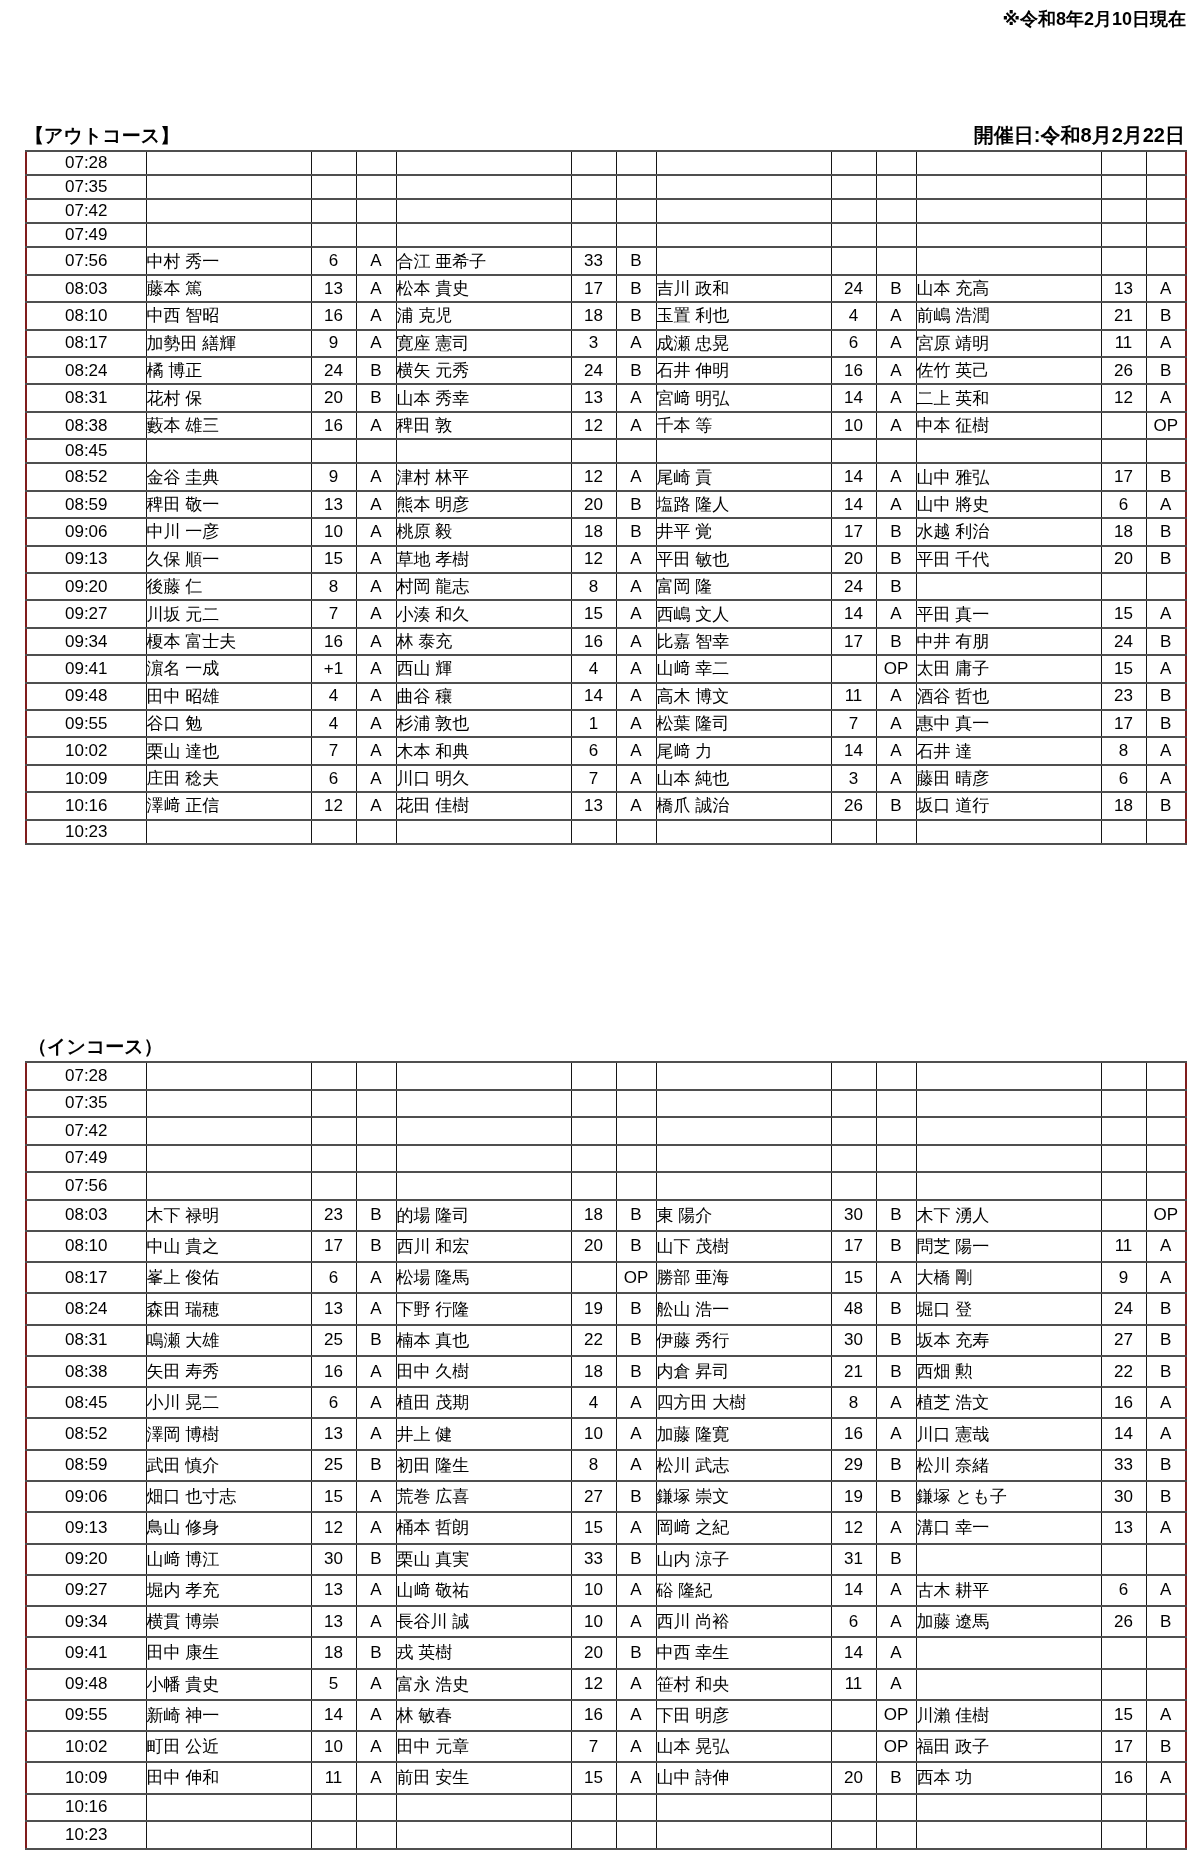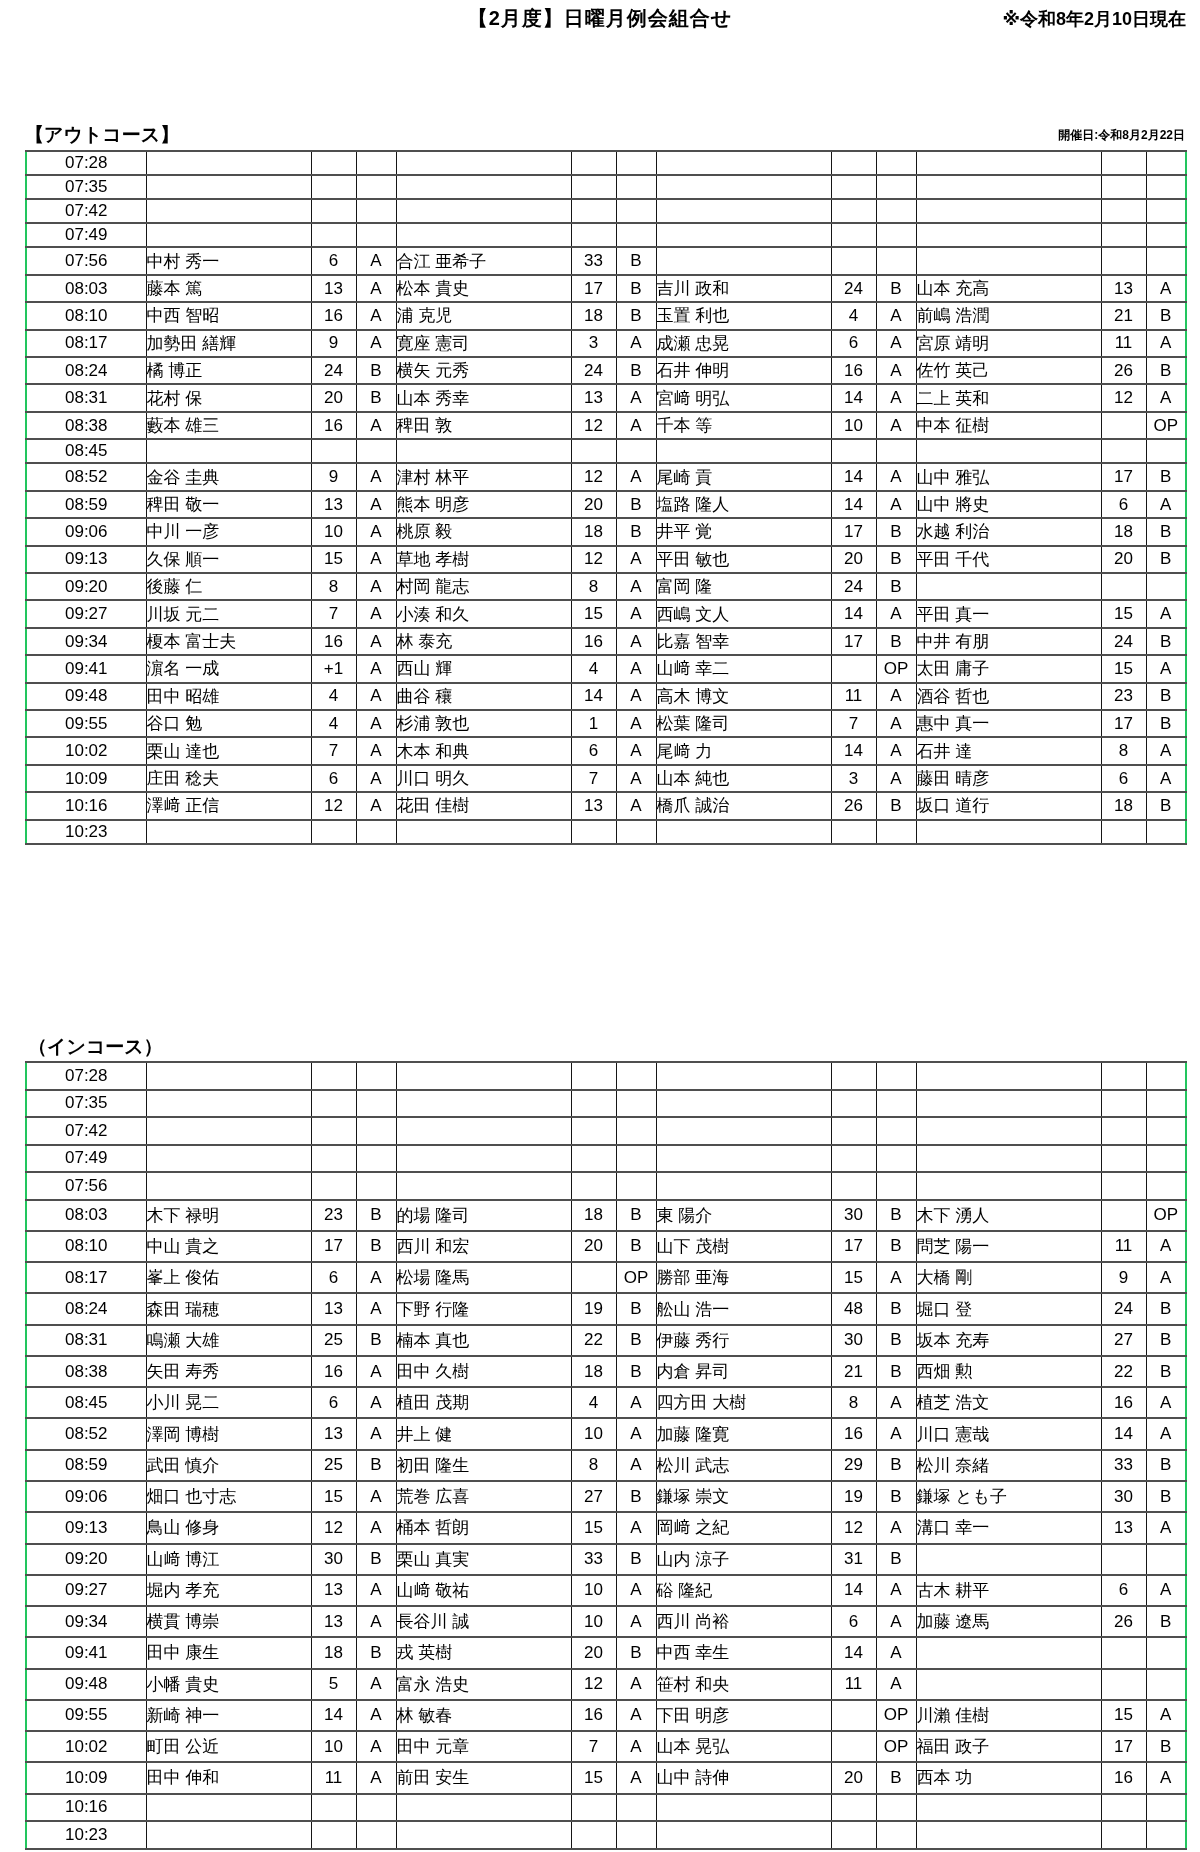--- a/index.html
+++ b/index.html
@@ -6,42 +6,41 @@
   body{width:1200px;height:1852px;font-family:"Liberation Sans","DejaVu Sans",sans-serif;color:#000;}
   .page{position:relative;width:1200px;height:1852px;background:#fff;overflow:hidden;}
 
   .title{position:absolute;top:5px;left:0;width:100%;text-align:center;font-size:20px;font-weight:bold;letter-spacing:1px;}
   .as-of{position:absolute;top:7px;right:14px;font-size:18px;font-weight:bold;}
   .note1{position:absolute;top:34px;left:0;width:100%;text-align:center;font-size:19px;font-weight:bold;}
   .note2{position:absolute;top:63px;left:0;width:100%;text-align:center;font-size:19px;font-weight:bold;}
 
   .out-header{position:absolute;top:122px;left:25px;width:1160px;display:flex;justify-content:space-between;align-items:center;}
   .section-label{font-size:19px;font-weight:bold;}
-  .event-date{font-size:12px;font-weight:bold;}
+  .event-date{font-size:20px;font-weight:bold;}
   .in-label{position:absolute;top:1034px;left:28px;font-size:19px;font-weight:bold;}
 
   table.sheet{border-collapse:collapse;table-layout:fixed;width:1160px;background:#fff;}
-  table.sheet{border:2px solid #22c55e;}
+  table.sheet{border:2px solid #7f1d1d;}
   table.sheet td{border-left:1px solid #161616;border-right:1px solid #161616;
                  border-top:2px solid #4f4f4f;border-bottom:2px solid #4f4f4f;
                  padding:0;font-size:17px;overflow:hidden;white-space:nowrap;}
   td.time{text-align:center;font-size:17px;}
   td.name{text-align:left;padding-left:8px;}
   td.num{text-align:center;font-size:16px;}
   td.cls{text-align:center;font-size:16px;}
 
   .out-table{position:absolute;top:150px;left:25px;height:695px;}
   .in-table{position:absolute;top:1061px;left:25px;height:789px;}
 </style>
 </head>
 <body>
 
 <div class="page">
 
-  <div class="title">【2月度】日曜月例会組合せ</div>
   <div class="as-of">※令和8年2月10日現在</div>
 
   <div class="out-header">
     <span class="section-label">【アウトコース】</span>
     <span class="event-date">開催日:令和8月2月22日</span>
   </div>
 
   <table class="sheet out-table">
     <colgroup>
       <col style="width:120px">

